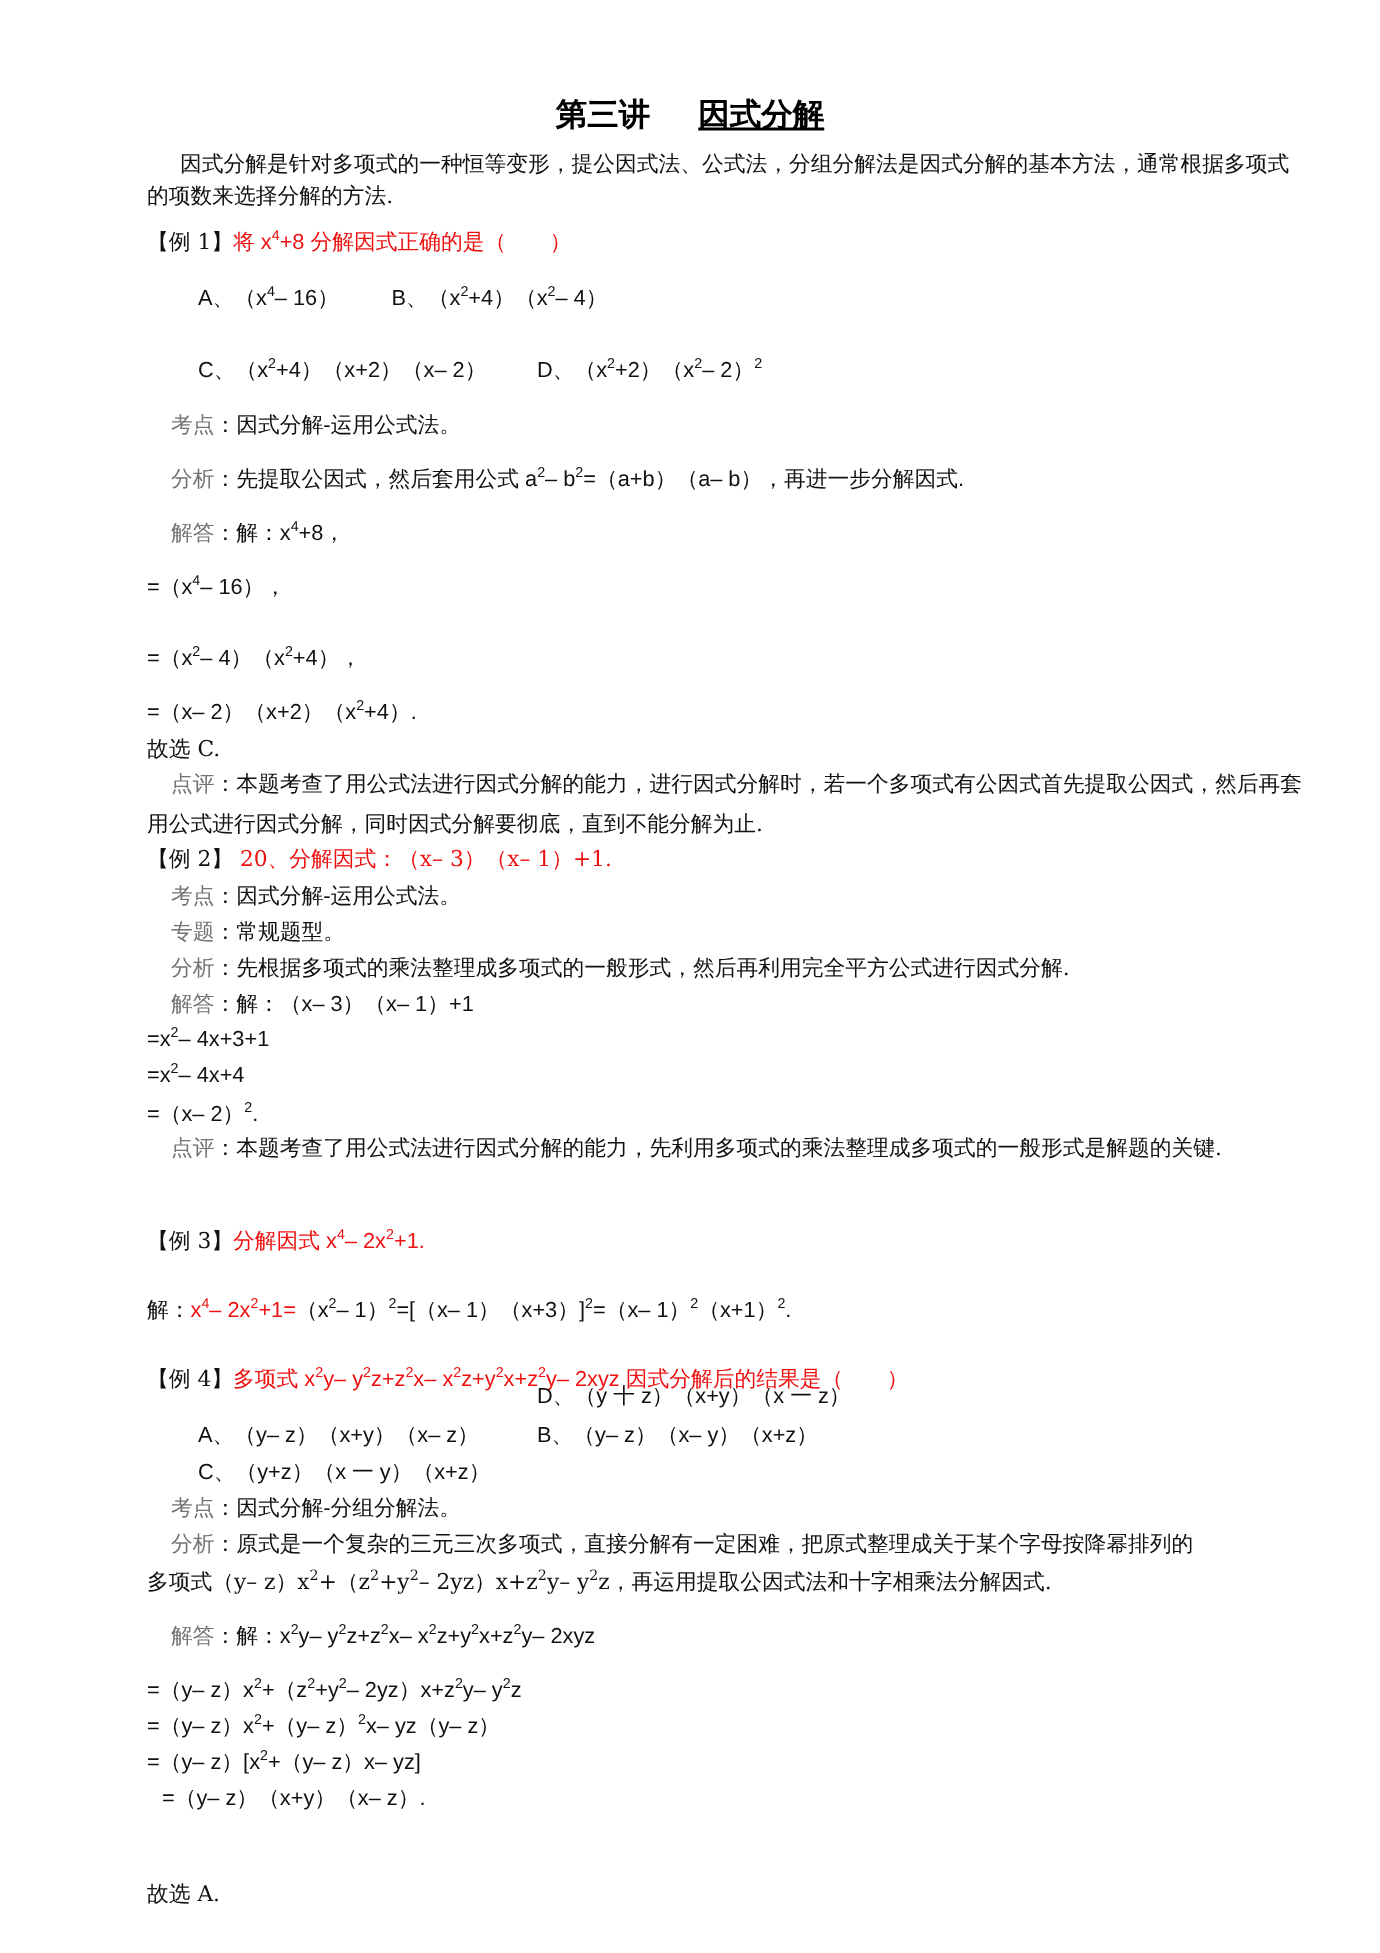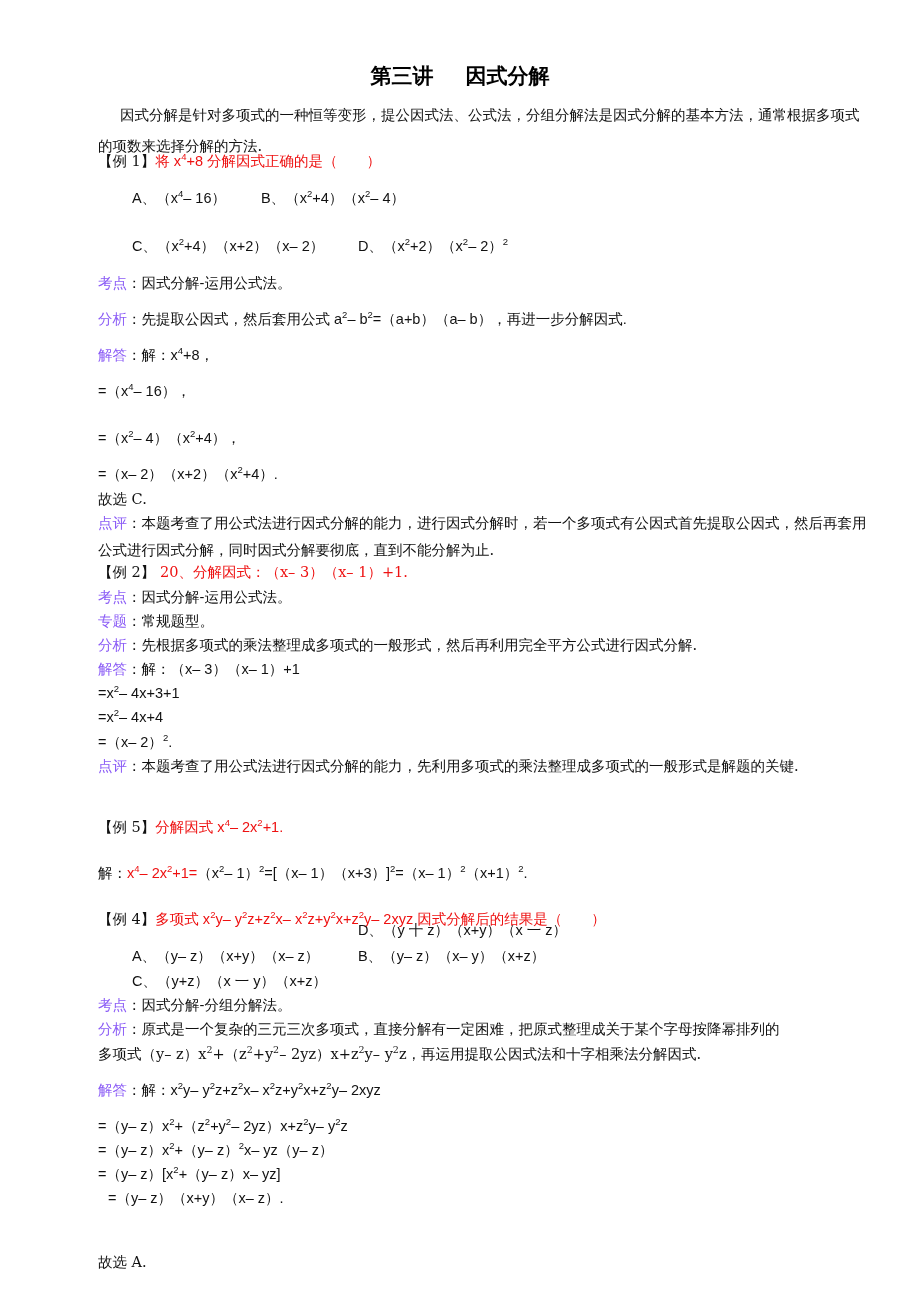--- a/index.html
+++ b/index.html
@@ -6,26 +6,26 @@
   body {
     width: 920px; height: 1302px; position: relative; overflow: hidden;
     font-family: "DejaVu Serif", "Liberation Serif", serif;
     color: #111111; font-size: 14.5px;
   }
   .abs { position: absolute; white-space: nowrap; }
   .title {
     position: absolute; left: 0; right: 0; top: 62px; text-align: center;
     font-family: "DejaVu Sans", sans-serif; font-size: 21px; font-weight: bold; color: #000;
   }
-  .title span + span { margin-left: 32px; }
-  .label { color: #8b5cf6; }
+  .title span + span { margin-left: 32px; text-decoration: underline; }
+  .label { color: #737373; margin-left: 16px; }
   .red { color: #ee1111; }
   .math { font-family: "Liberation Sans", "DejaVu Sans", sans-serif; }
   sup { font-size: 9.5px; vertical-align: 6px; line-height: 0; }
-  .intro { left: 98px; width: 770px; white-space: normal; line-height: 31px; text-indent: 22px; }
+  .intro { left: 98px; width: 770px; white-space: normal; line-height: 21px; text-indent: 22px; }
   .wrap { left: 98px; width: 770px; white-space: normal; line-height: 27px; }
 </style>
 </head>
 <body>
 
 <div class="title">
   <span>第三讲</span><span>因式分解</span>
 </div>
 
 <div class="abs intro" style="top:100px;">因式分解是针对多项式的一种恒等变形，提公因式法、公式法，分组分解法是因式分解的基本方法，通常根据多项式的项数来选择分解的方法.</div>
@@ -92,21 +92,21 @@
   <span>=x</span><sup>2</sup><span>– 4x+4</span>
 </div>
 <div class="abs math" style="left:98px; top:733px;">
   <span>=（x– 2）</span><sup>2</sup><span>.</span>
 </div>
 <div class="abs wrap" style="top:753px;">
   <span class="label">点评</span><span>：</span><span>本题考查了用公式法进行因式分解的能力，先利用多项式的乘法整理成多项式的一般形式是解题的关键.</span>
 </div>
 
 <div class="abs" style="left:98px; top:818px;">
-  <span>【例 5】</span><span class="red math"><span>分解因式 x</span><sup>4</sup><span>– 2x</span><sup>2</sup><span>+1.</span></span>
+  <span>【例 3】</span><span class="red math"><span>分解因式 x</span><sup>4</sup><span>– 2x</span><sup>2</sup><span>+1.</span></span>
 </div>
 <div class="abs" style="left:98px; top:864px;">
   <span>解：</span><span class="red math"><span>x</span><sup>4</sup><span>– 2x</span><sup>2</sup><span>+1=</span></span><span class="math"><span>（x</span><sup>2</sup><span>– 1）</span><sup>2</sup><span>=[（x– 1）（x+3）]</span><sup>2</sup><span>=（x– 1）</span><sup>2</sup><span>（x+1）</span><sup>2</sup><span>.</span></span>
 </div>
 
 <div class="abs" style="left:98px; top:910px;">
   <span>【例 4】</span><span class="red math"><span>多项式 x</span><sup>2</sup><span>y– y</span><sup>2</sup><span>z+z</span><sup>2</sup><span>x– x</span><sup>2</sup><span>z+y</span><sup>2</sup><span>x+z</span><sup>2</sup><span>y– 2xyz 因式分解后的结果是（　　）</span></span>
 </div>
 <div class="abs math" style="left:132px; top:947px;">A、（y– z）（x+y）（x– z）</div>
 <div class="abs math" style="left:358px; top:947px;">B、（y– z）（x– y）（x+z）</div>

